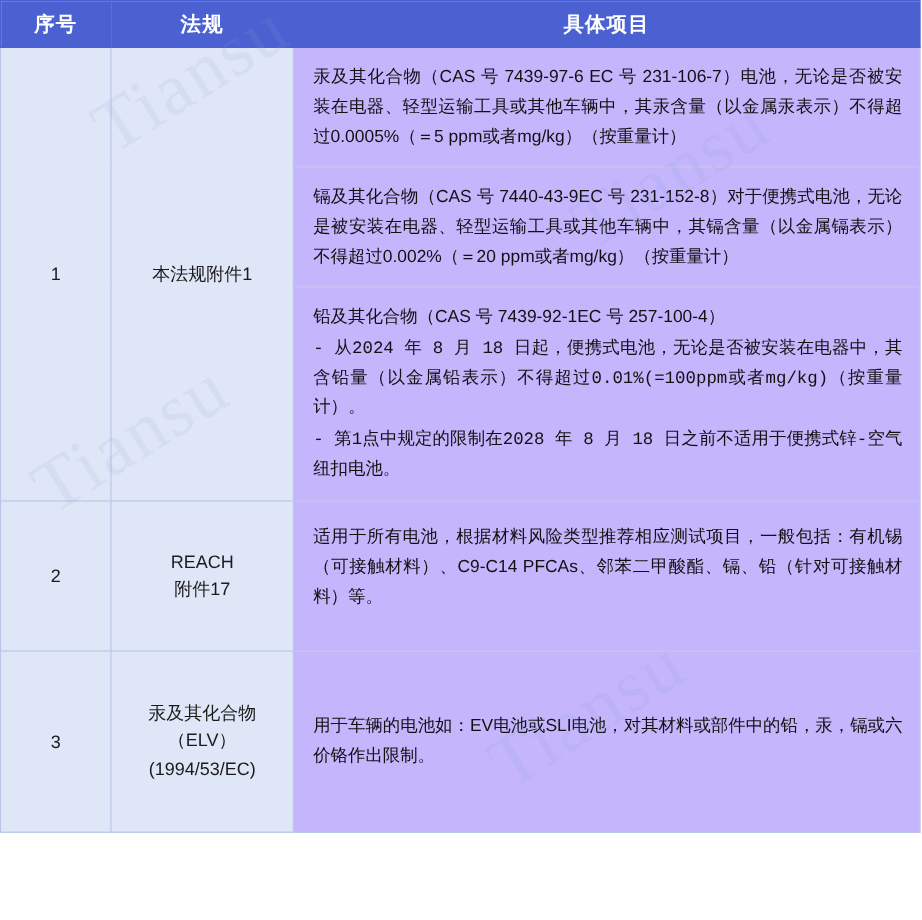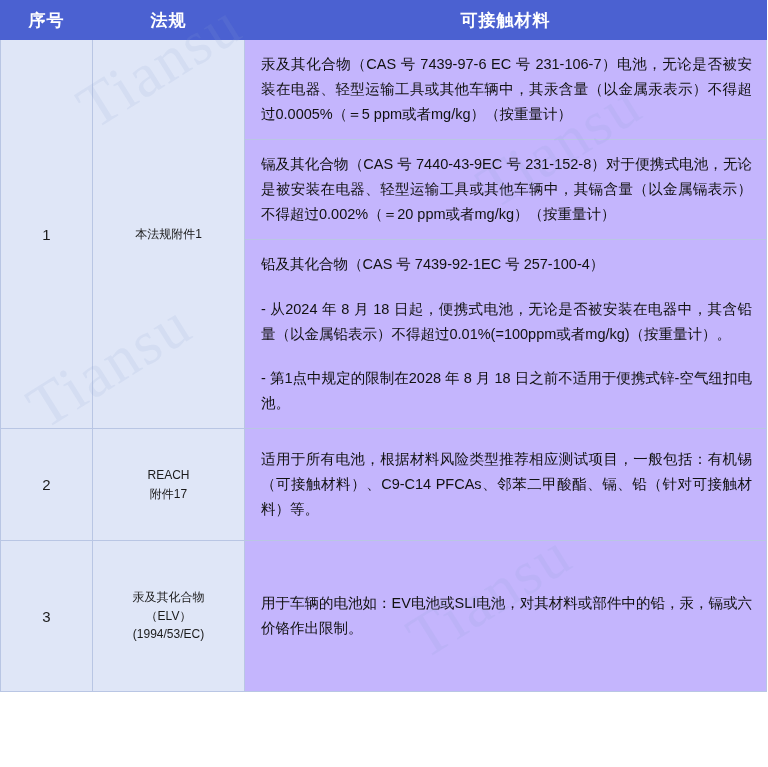--- a/index.html
+++ b/index.html
@@ -59,59 +59,60 @@
 
   td.cell-no {
     background: #dfe6f7;
     text-align: center;
     font-size: 15px;
     color: #1b1b1b;
   }
   td.cell-reg {
     background: #dfe6f7;
     text-align: center;
-    font-size: 12px;
+    font-size: 15px;
     color: #1b1b1b;
     line-height: 1.55;
     padding: 6px 4px;
   }
   td.cell-item {
     background: #c4b5fd;
     font-size: 14.5px;
     color: #111111;
     line-height: 1.72;
     padding: 12px 14px 12px 16px;
     text-align: justify;
   }
   td.cell-item p {
     margin: 0;
   }
   td.cell-item p + p {
-    margin-top: 20px;
+    margin-top: 2px;
+    font-family: Liberation Mono, monospace;
   }
 </style>
 </head>
 <body>
 
 <div class="watermark wm1">Tiansu</div>
 <div class="watermark wm2">Tiansu</div>
 <div class="watermark wm3">Tiansu</div>
 <div class="watermark wm4">Tiansu</div>
 
 <table>
   <colgroup>
     <col class="col-no">
     <col class="col-reg">
     <col class="col-item">
   </colgroup>
   <thead>
     <tr>
       <th>序号</th>
       <th>法规</th>
-      <th>可接触材料</th>
+      <th>具体项目</th>
     </tr>
   </thead>
   <tbody>
 
     <tr>
       <td class="cell-no" rowspan="3">1</td>
       <td class="cell-reg" rowspan="3">本法规附件1</td>
       <td class="cell-item">
         <p>汞及其化合物（CAS 号 7439-97-6 EC 号 231-106-7）电池，无论是否被安装在电器、轻型运输工具或其他车辆中，其汞含量（以金属汞表示）不得超过0.0005%（＝5 ppm或者mg/kg）（按重量计）</p>
       </td>
@@ -128,21 +129,21 @@
         <p>- 第1点中规定的限制在2028 年 8 月 18 日之前不适用于便携式锌-空气纽扣电池。</p>
       </td>
     </tr>
 
     <tr>
       <td class="cell-no">2</td>
       <td class="cell-reg">
         <div>REACH</div>
         <div>附件17</div>
       </td>
-      <td class="cell-item" style="padding-top:18px;padding-bottom:18px;">
+      <td class="cell-item" style="padding-top:18px;padding-bottom:31px;">
         <p>适用于所有电池，根据材料风险类型推荐相应测试项目，一般包括：有机锡（可接触材料）、C9-C14 PFCAs、邻苯二甲酸酯、镉、铅（针对可接触材料）等。</p>
       </td>
     </tr>
 
     <tr>
       <td class="cell-no" style="height:150px;">3</td>
       <td class="cell-reg">
         <div>汞及其化合物</div>
         <div>（ELV）</div>
         <div>(1994/53/EC)</div>

